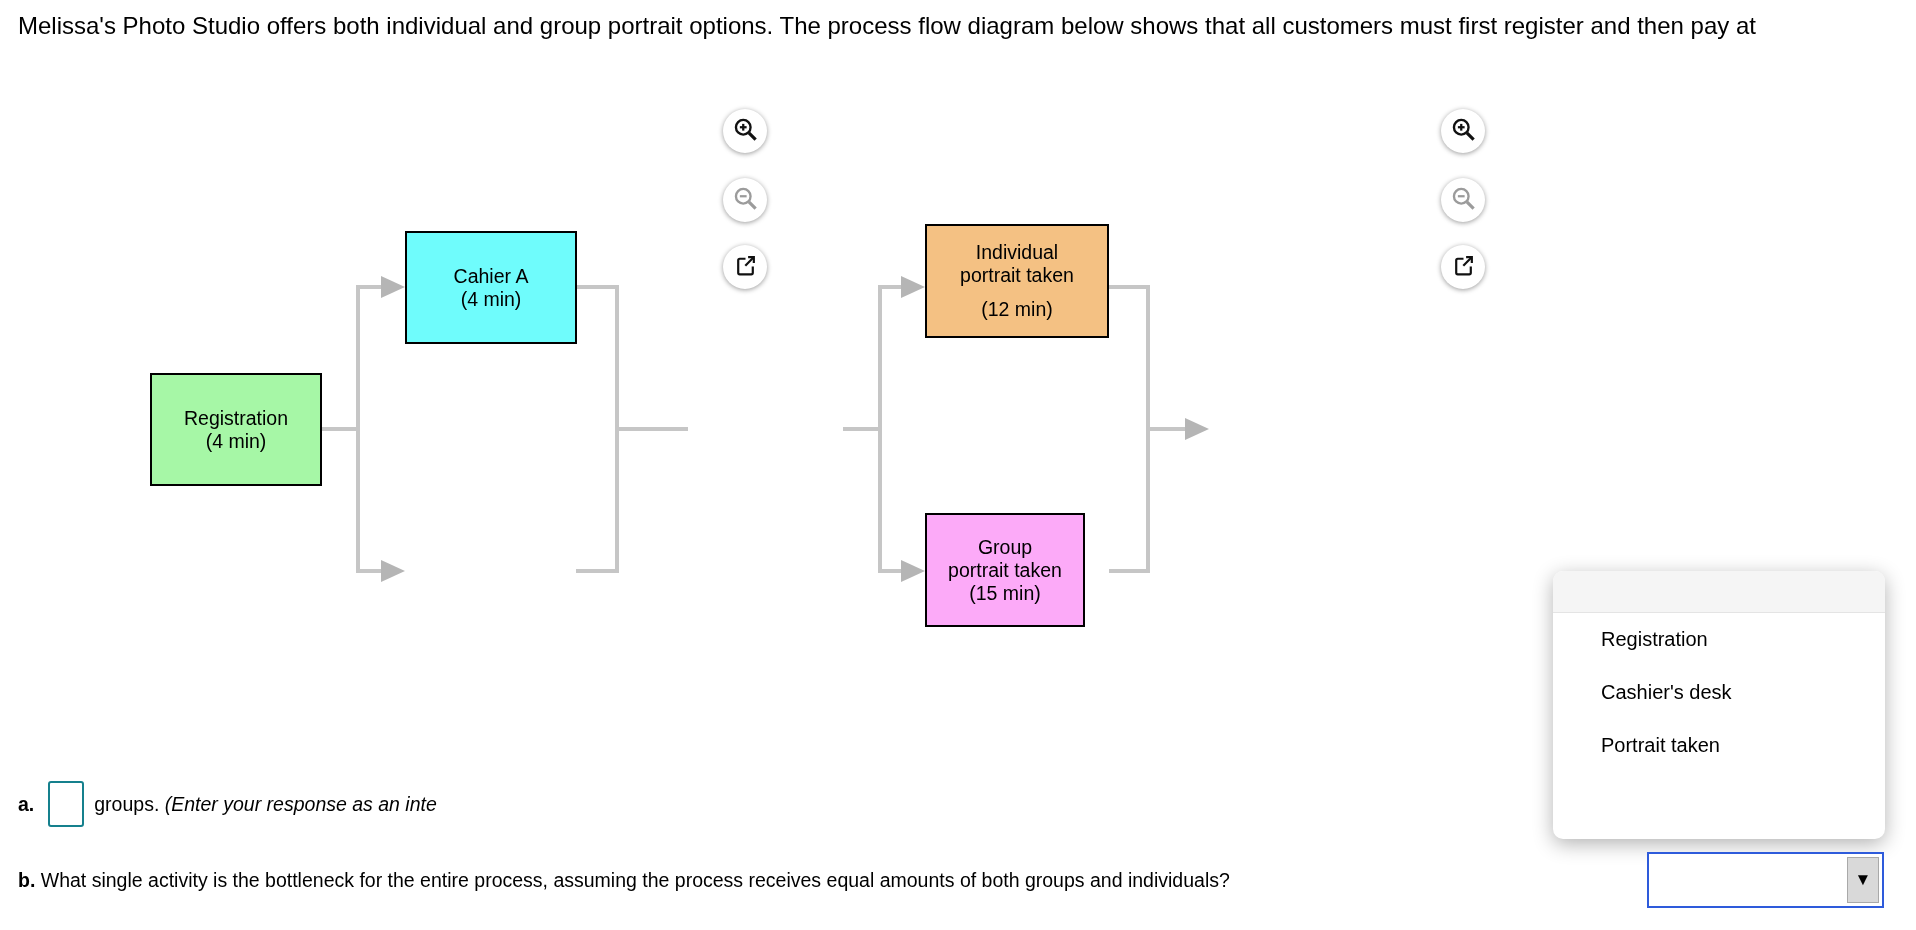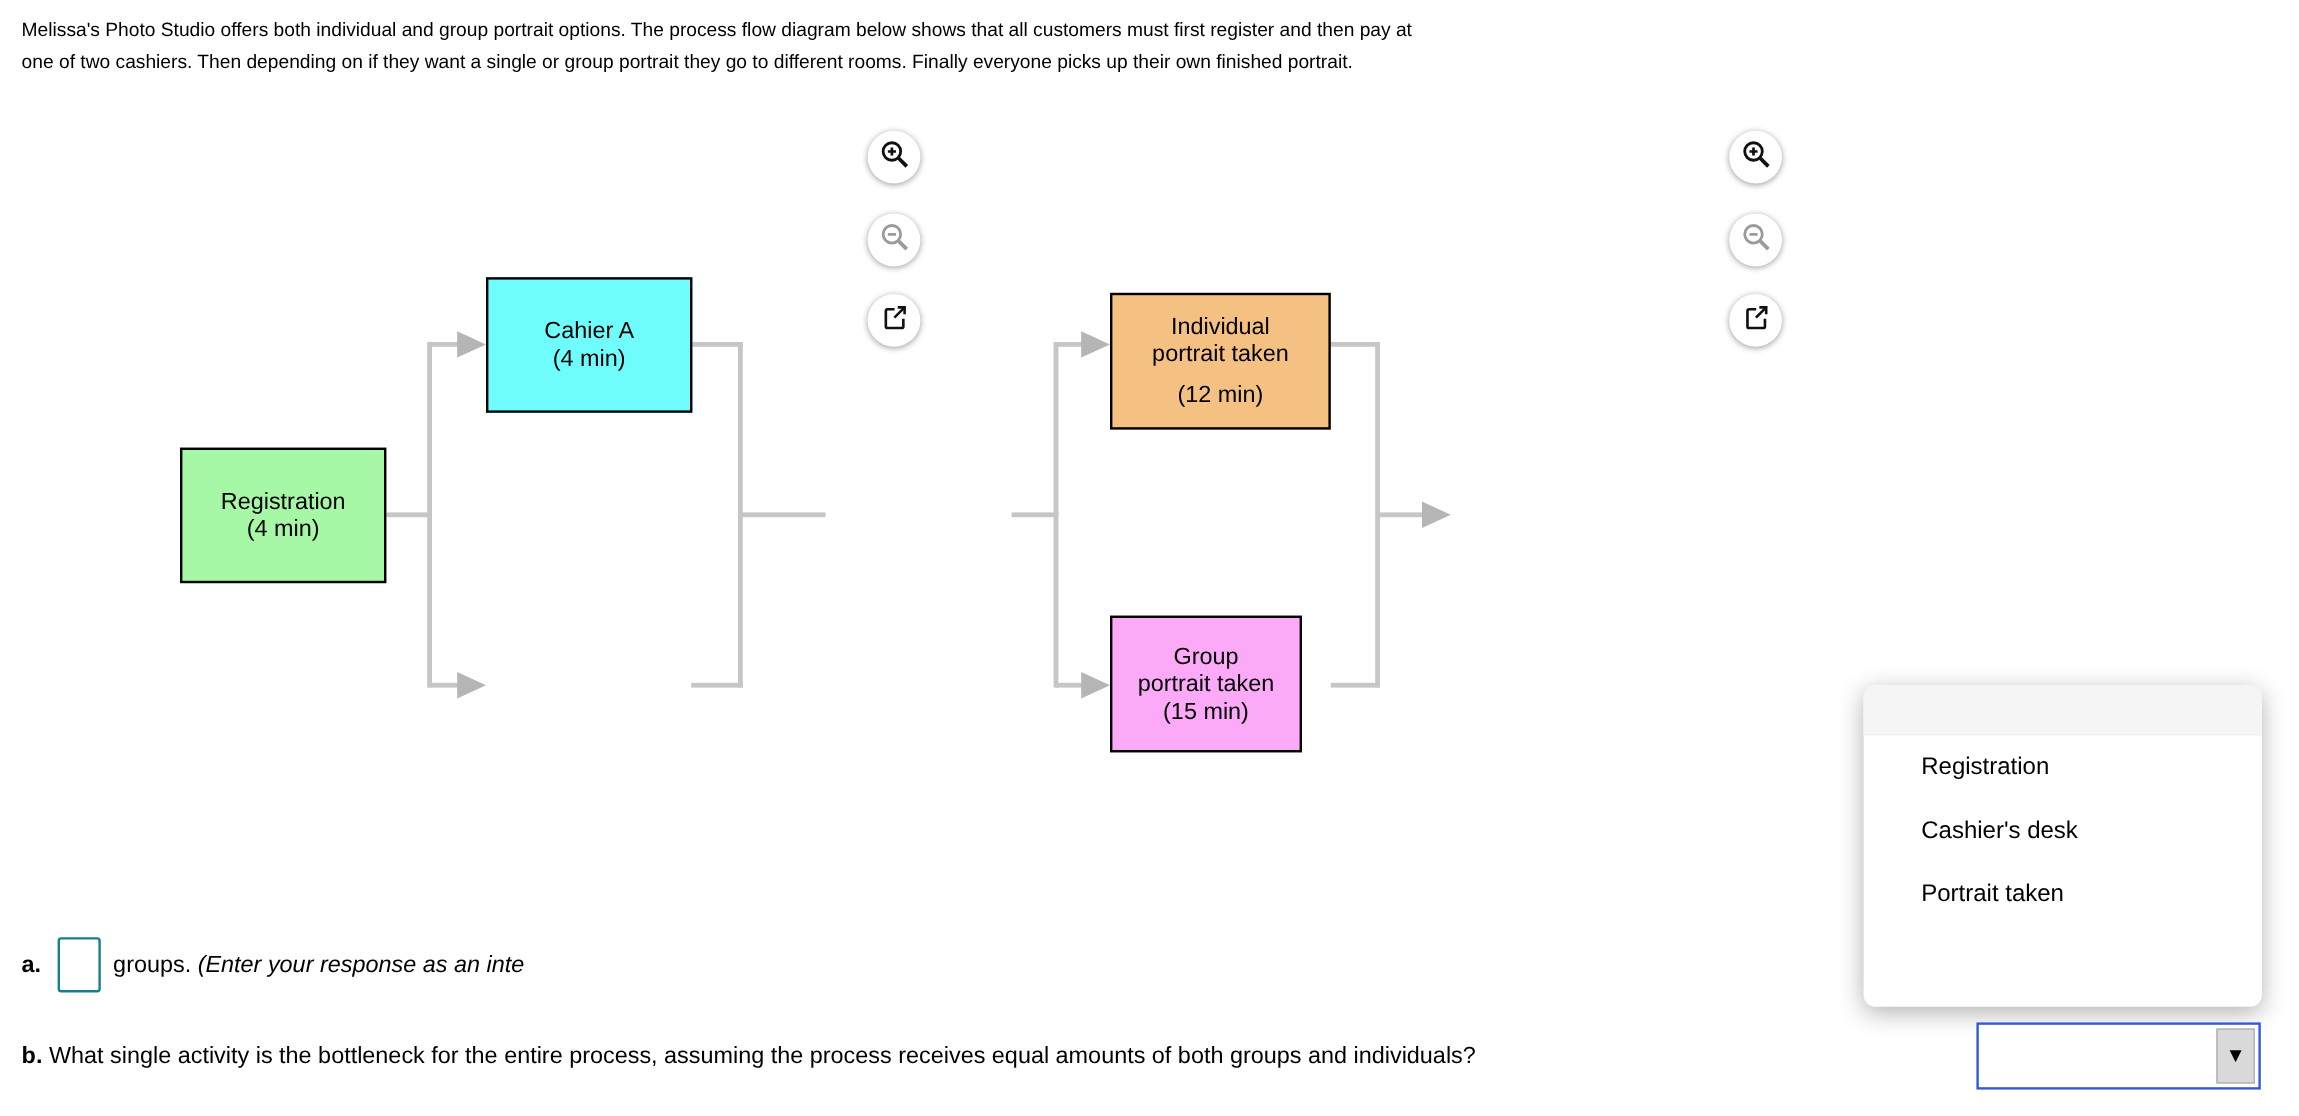--- a/index.html
+++ b/index.html
@@ -1,20 +1,20 @@
 <!DOCTYPE html>
 <html><head>
 <meta charset="utf-8">
 <style>
   html,body{margin:0;padding:0;background:#fff;}
   #canvas{position:relative;width:1916px;height:930px;background:#fff;overflow:hidden;
           font-family:"Liberation Sans", sans-serif;color:#000;}
 
   
-  .intro-line{position:absolute;left:18px;font-size:16px;line-height:27px;white-space:nowrap;}
+  .intro-line{position:absolute;left:18px;font-size:24px;line-height:27px;white-space:nowrap;}
 
   
   .fbox{position:absolute;border:2px solid #000;box-sizing:border-box;display:flex;
         flex-direction:column;align-items:center;justify-content:center;text-align:center;}
   .bl{font-size:19.5px;line-height:23px;}
   .bl.gap{margin-top:11px;}
 
   
   .hline,.vline{position:absolute;background:#c6c6c6;}
   .hline{height:4px;}
@@ -45,21 +45,20 @@
   .select-arrow-btn{position:absolute;top:3px;right:3px;bottom:3px;width:30px;background:#d9d9d9;
      border:1px solid #a9a9a9;display:flex;align-items:center;justify-content:center;
      font-size:17px;color:#000;}
 </style>
 </head>
 <body>
 
 <div id="canvas">
 
   <div class="intro-line" style="top:12px;">Melissa's Photo Studio offers both individual and group portrait options. The process flow diagram below shows that all customers must first register and then pay at</div>
-  <div class="intro-line" style="top:39px;">one of two cashiers. Then depending on if they want a single or group portrait they go to different rooms. Finally everyone picks up their own finished portrait.</div>
 
   <div class="hline" style="left:322px;top:427px;width:36px;"></div>
   <div class="vline" style="left:356px;top:285px;height:288px;"></div>
   <div class="hline" style="left:358px;top:285px;width:26px;"></div>
   <div class="arrow-right" style="left:381px;top:276px;"></div>
   <div class="hline" style="left:358px;top:569px;width:26px;"></div>
   <div class="arrow-right" style="left:381px;top:560px;"></div>
   <div class="hline" style="left:575px;top:285px;width:44px;"></div>
   <div class="hline" style="left:576px;top:569px;width:43px;"></div>
   <div class="vline" style="left:615px;top:285px;height:288px;"></div>
@@ -108,21 +107,21 @@
   <div class="hline" style="left:880px;top:285px;width:24px;"></div>
   <div class="arrow-right" style="left:901px;top:276px;"></div>
   <div class="hline" style="left:880px;top:569px;width:24px;"></div>
   <div class="arrow-right" style="left:901px;top:560px;"></div>
   <div class="hline" style="left:1109px;top:285px;width:41px;"></div>
   <div class="hline" style="left:1109px;top:569px;width:41px;"></div>
   <div class="vline" style="left:1146px;top:285px;height:288px;"></div>
   <div class="hline" style="left:1148px;top:427px;width:40px;"></div>
   <div class="arrow-right" style="left:1185px;top:418px;"></div>
 
-  <div class="fbox" style="left: 925px; top: 244px; width: 184px; height: 114px; background-color: rgb(244, 193, 131);">
+  <div class="fbox" style="left: 925px; top: 224px; width: 184px; height: 114px; background-color: rgb(244, 193, 131);">
     <div class="bl">Individual</div>
     <div class="bl">portrait taken</div>
     <div class="bl gap">(12 min)</div>
   </div>
   <div class="fbox" style="left: 925px; top: 513px; width: 160px; height: 114px; background-color: rgb(252, 170, 248);">
     <div class="bl">Group</div>
     <div class="bl">portrait taken</div>
     <div class="bl">(15 min)</div>
   </div>
 

